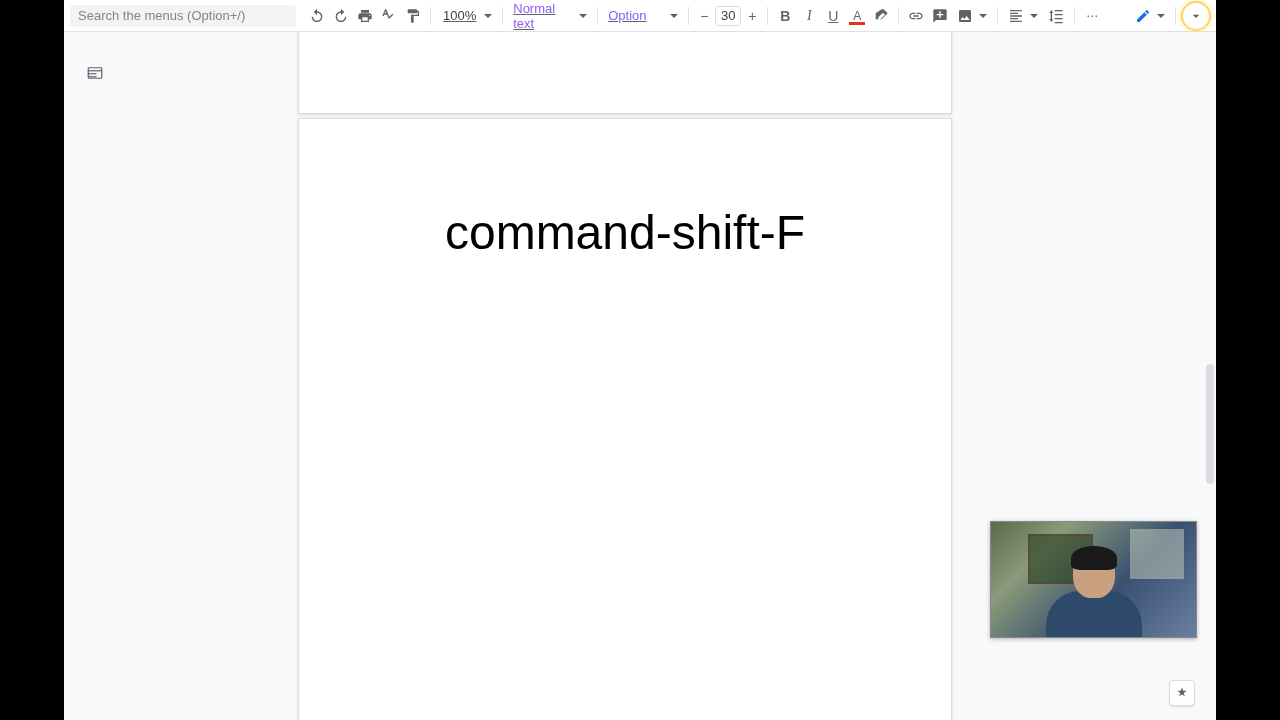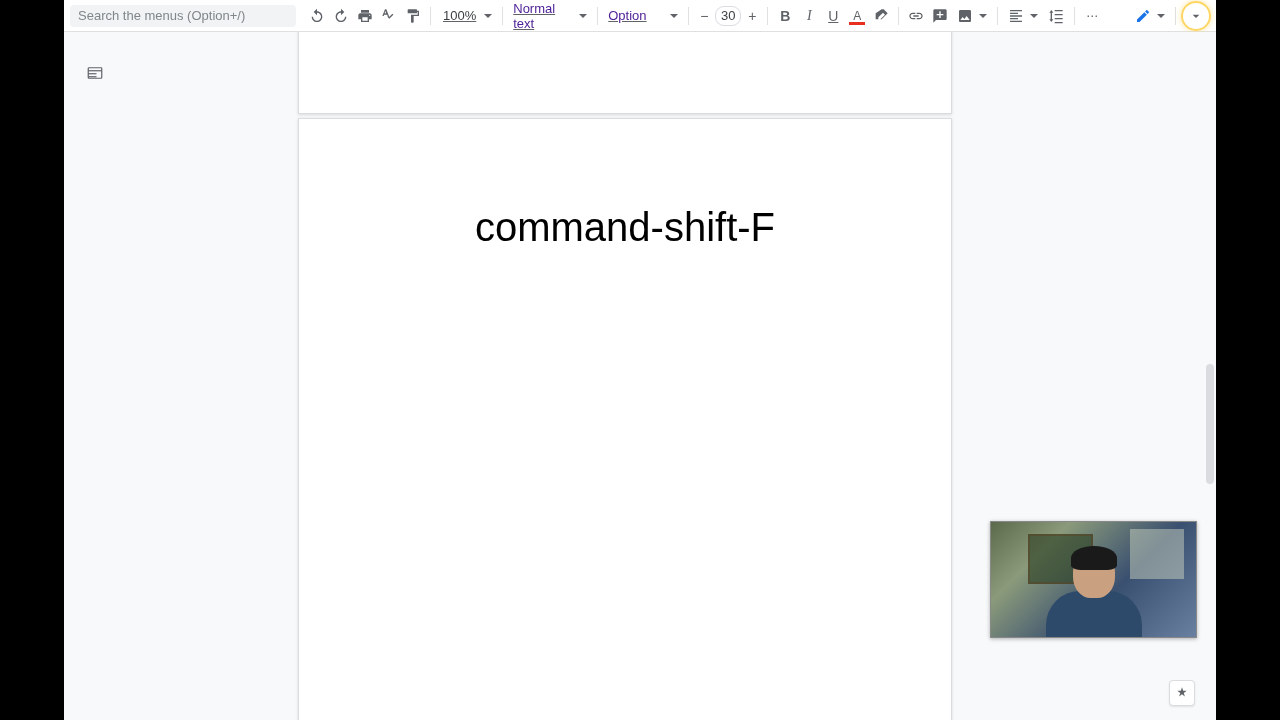--- a/index.html
+++ b/index.html
@@ -6,44 +6,44 @@
 body { font-family: Arial, "Helvetica Neue", sans-serif; background:#000; width:1280px; height:720px; overflow:hidden; position:relative; }
 .app { position:absolute; left:64px; top:0; width:1152px; height:720px; background:#f8f9fa; }
 .toolbar { height:32px; background:#fff; border-bottom:1px solid #e0e0e0; display:flex; align-items:center; padding:0 6px; gap:2px; font-size:12px; color:#5f6368; }
 .search-box { width:226px; height:22px; border-radius:4px; background:#f1f3f4; display:flex; align-items:center; padding:0 8px; color:#80868b; font-size:13px; margin-right:8px; }
 .tb-btn { width:22px; height:22px; display:flex; align-items:center; justify-content:center; border-radius:3px; cursor:pointer; color:#5f6368; }
 .tb-btn svg { width:16px; height:16px; fill:#5f6368; }
 .sep { width:1px; height:18px; background:#e0e0e0; margin:0 4px; }
 .zoom { display:flex; align-items:center; gap:2px; }
 .zoom-text { font-size:13px; color:#3c4043; padding:0 2px; }
 .dropdown { display:flex; align-items:center; gap:2px; padding:0 4px; cursor:pointer;text-decoration:underline; }
-.dropdown-text { font-size:13px; color:#4c1d95; }
+.dropdown-text { font-size:13px; color:#8b5cf6; }
 .caret { width:0; height:0; border-left:4px solid transparent; border-right:4px solid transparent; border-top:4px solid #5f6368; margin-left:4px; }
 .font-name { width:56px; }
 .style-name { width:60px; }
 .fsize-box { display:flex; align-items:center; gap:0; }
 .fsize-btn { width:18px; height:22px; display:flex; align-items:center; justify-content:center; cursor:pointer; color:#5f6368; font-size:14px; }
-.fsize-input { width:26px; height:20px; border:1px solid #dadce0; border-radius:9px; text-align:center; font-size:13px; color:#3c4043; background:#fff; margin:0 2px; }
+.fsize-input { width:26px; height:20px; border:1px solid #dadce0; border-radius:3px; text-align:center; font-size:13px; color:#3c4043; background:#fff; margin:0 2px; }
 .bold { font-weight:bold; font-size:14px; }
 .ital { font-style:italic; font-family:Georgia,serif; font-size:14px; }
 .under { text-decoration:underline; font-size:14px; }
 .text-color { position:relative; }
 .text-color .bar { position:absolute; bottom:2px; left:3px; right:3px; height:3px; background:#e8301f; }
 .edit-mode { display:flex; align-items:center; gap:2px; padding:0 4px; cursor:pointer; margin-left:auto; }
 .edit-mode svg { width:16px; height:16px; fill:#1a73e8; }
 .collapse-btn { width:28px; height:28px; display:flex; align-items:center; justify-content:center; cursor:pointer; position:relative; }
 .highlight-ring { position:absolute; width:30px; height:30px; border:2px solid #fdd663; border-radius:50%; box-shadow:0 0 6px rgba(253,214,99,0.6); }
 .workspace { position:absolute; top:32px; left:0; right:0; bottom:0; background:#f8f9fa; overflow:hidden; }
 .outline-btn { position:absolute; left:18px; top:28px; width:26px; height:26px; display:flex; align-items:center; justify-content:center; cursor:pointer; color:#5f6368; }
 .outline-btn svg { width:18px; height:18px; fill:none; stroke:#5f6368; stroke-width:1.6; }
 .page { position:absolute; background:#fff; box-shadow:0 1px 3px rgba(0,0,0,0.12); }
 .page1 { left:234px; top:-2px; width:654px; height:84px; border:1px solid #dadce0; }
 .page2 { left:234px; top:86px; width:654px; height:700px; border:1px solid #dadce0; }
 .doc-content { padding-top:86px; text-align:center; }
-.doc-line1 { font-size:40px; color:#000; font-weight:400; letter-spacing:0; }
+.doc-line1 { font-size:48px; color:#000; font-weight:400; letter-spacing:0; }
 .doc-line2 { font-size:30px; color:#000; font-weight:400; margin-top:14px; }
 .webcam { position:absolute; right:19px; bottom:82px; width:207px; height:117px; background:linear-gradient(135deg,#5a6a4a 0%, #8a9a7a 25%, #3a5070 60%, #6a80a0 100%); border:1px solid #888; box-shadow:0 1px 4px rgba(0,0,0,0.3); }
 .webcam::before { content:""; position:absolute; left:18%; top:10%; width:30%; height:40%; background:rgba(40,60,30,0.6); border:2px solid rgba(90,70,40,0.6); }
 .webcam::after { content:""; position:absolute; right:6%; top:6%; width:26%; height:44%; background:rgba(200,210,190,0.5); }
 .person { position:absolute; left:50%; bottom:0; transform:translateX(-50%); width:110px; height:95px; }
 .person .head { position:absolute; left:50%; top:6px; transform:translateX(-50%); width:42px; height:50px; background:#c9a080; border-radius:48% 48% 42% 42%; }
 .person .hair { position:absolute; left:50%; top:4px; transform:translateX(-50%); width:46px; height:24px; background:#1a1a1a; border-radius:50% 50% 20% 20%; }
 .person .body { position:absolute; left:50%; bottom:0; transform:translateX(-50%); width:96px; height:46px; background:#2e4a6a; border-radius:34px 34px 0 0; }
 .explore-btn { position:absolute; right:21px; bottom:14px; width:26px; height:26px; background:#fff; border:1px solid #dadce0; border-radius:4px; display:flex; align-items:center; justify-content:center; cursor:pointer; box-shadow:0 1px 2px rgba(0,0,0,0.1); }
 .explore-btn svg { width:14px; height:14px; fill:#5f6368; }

